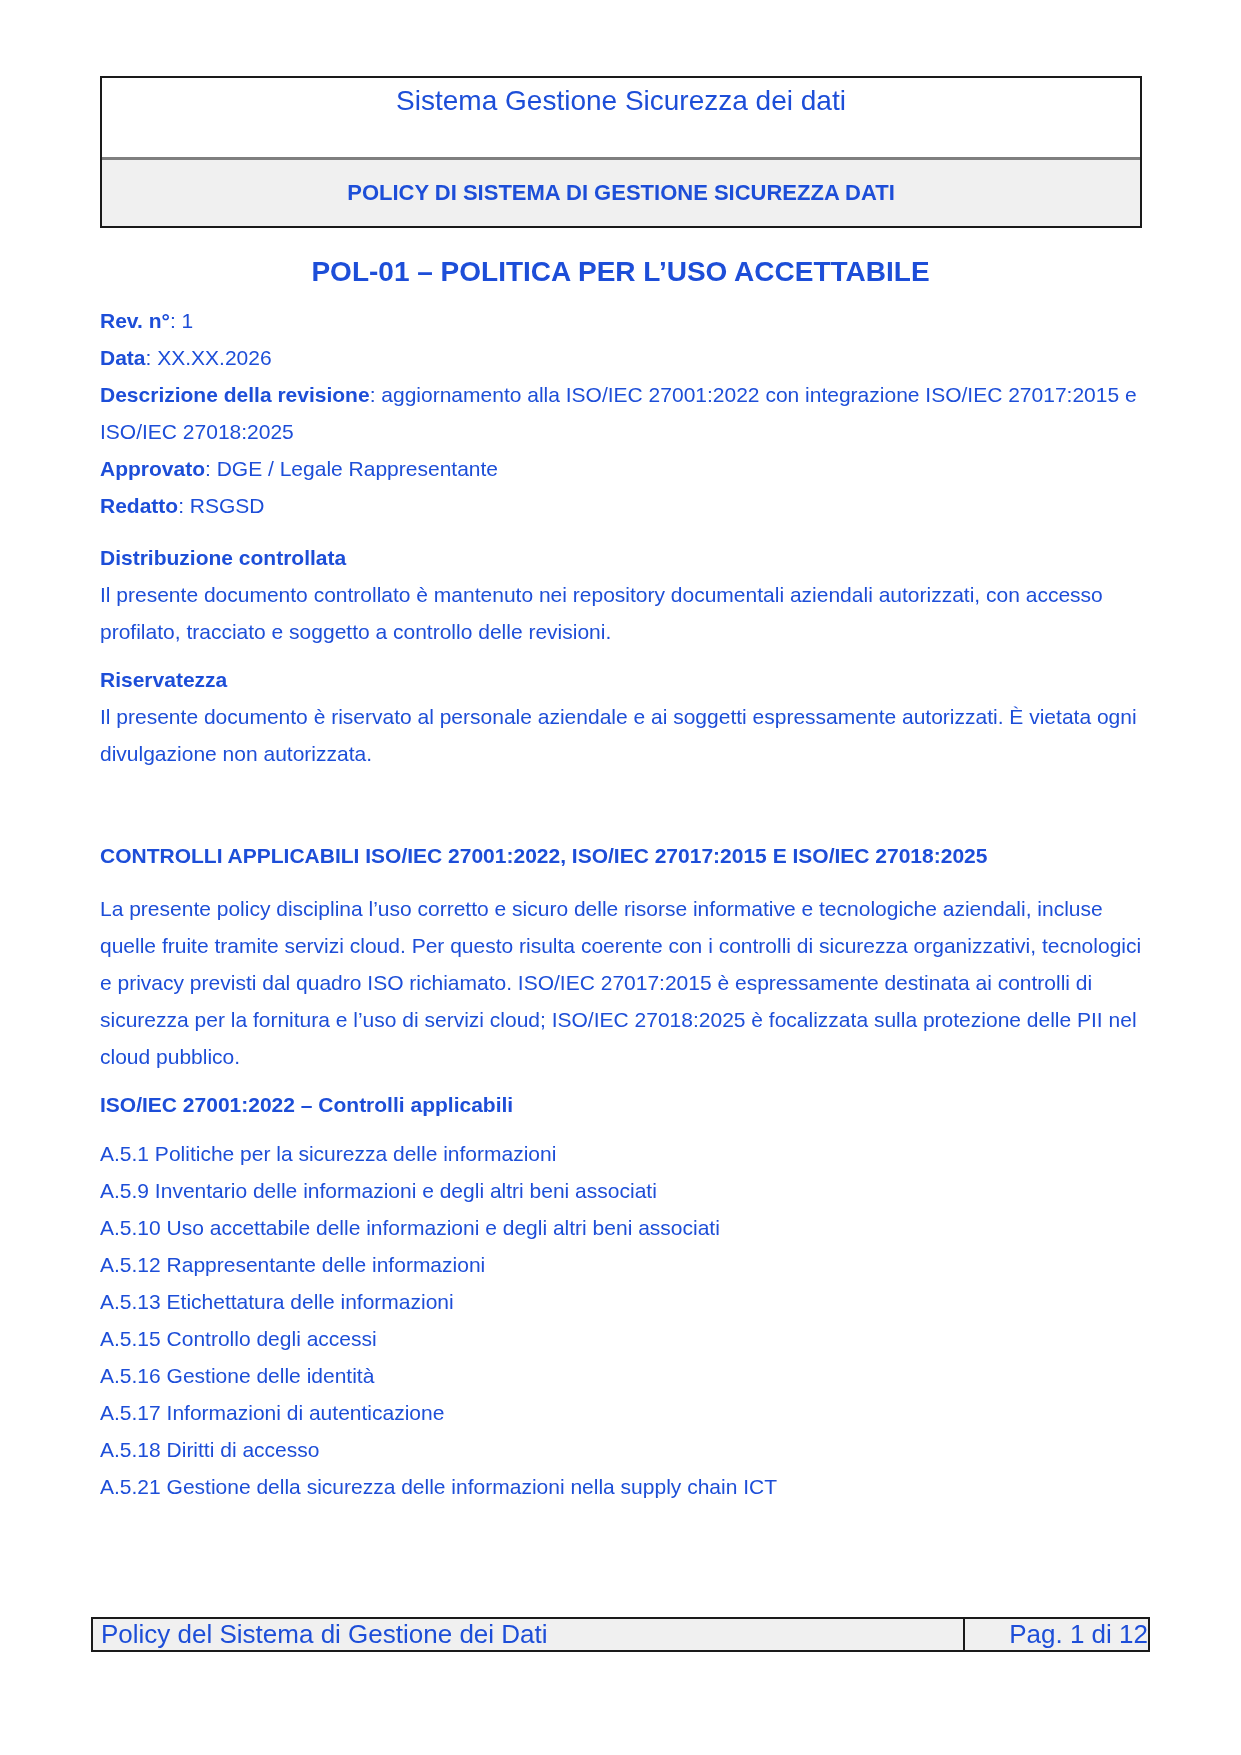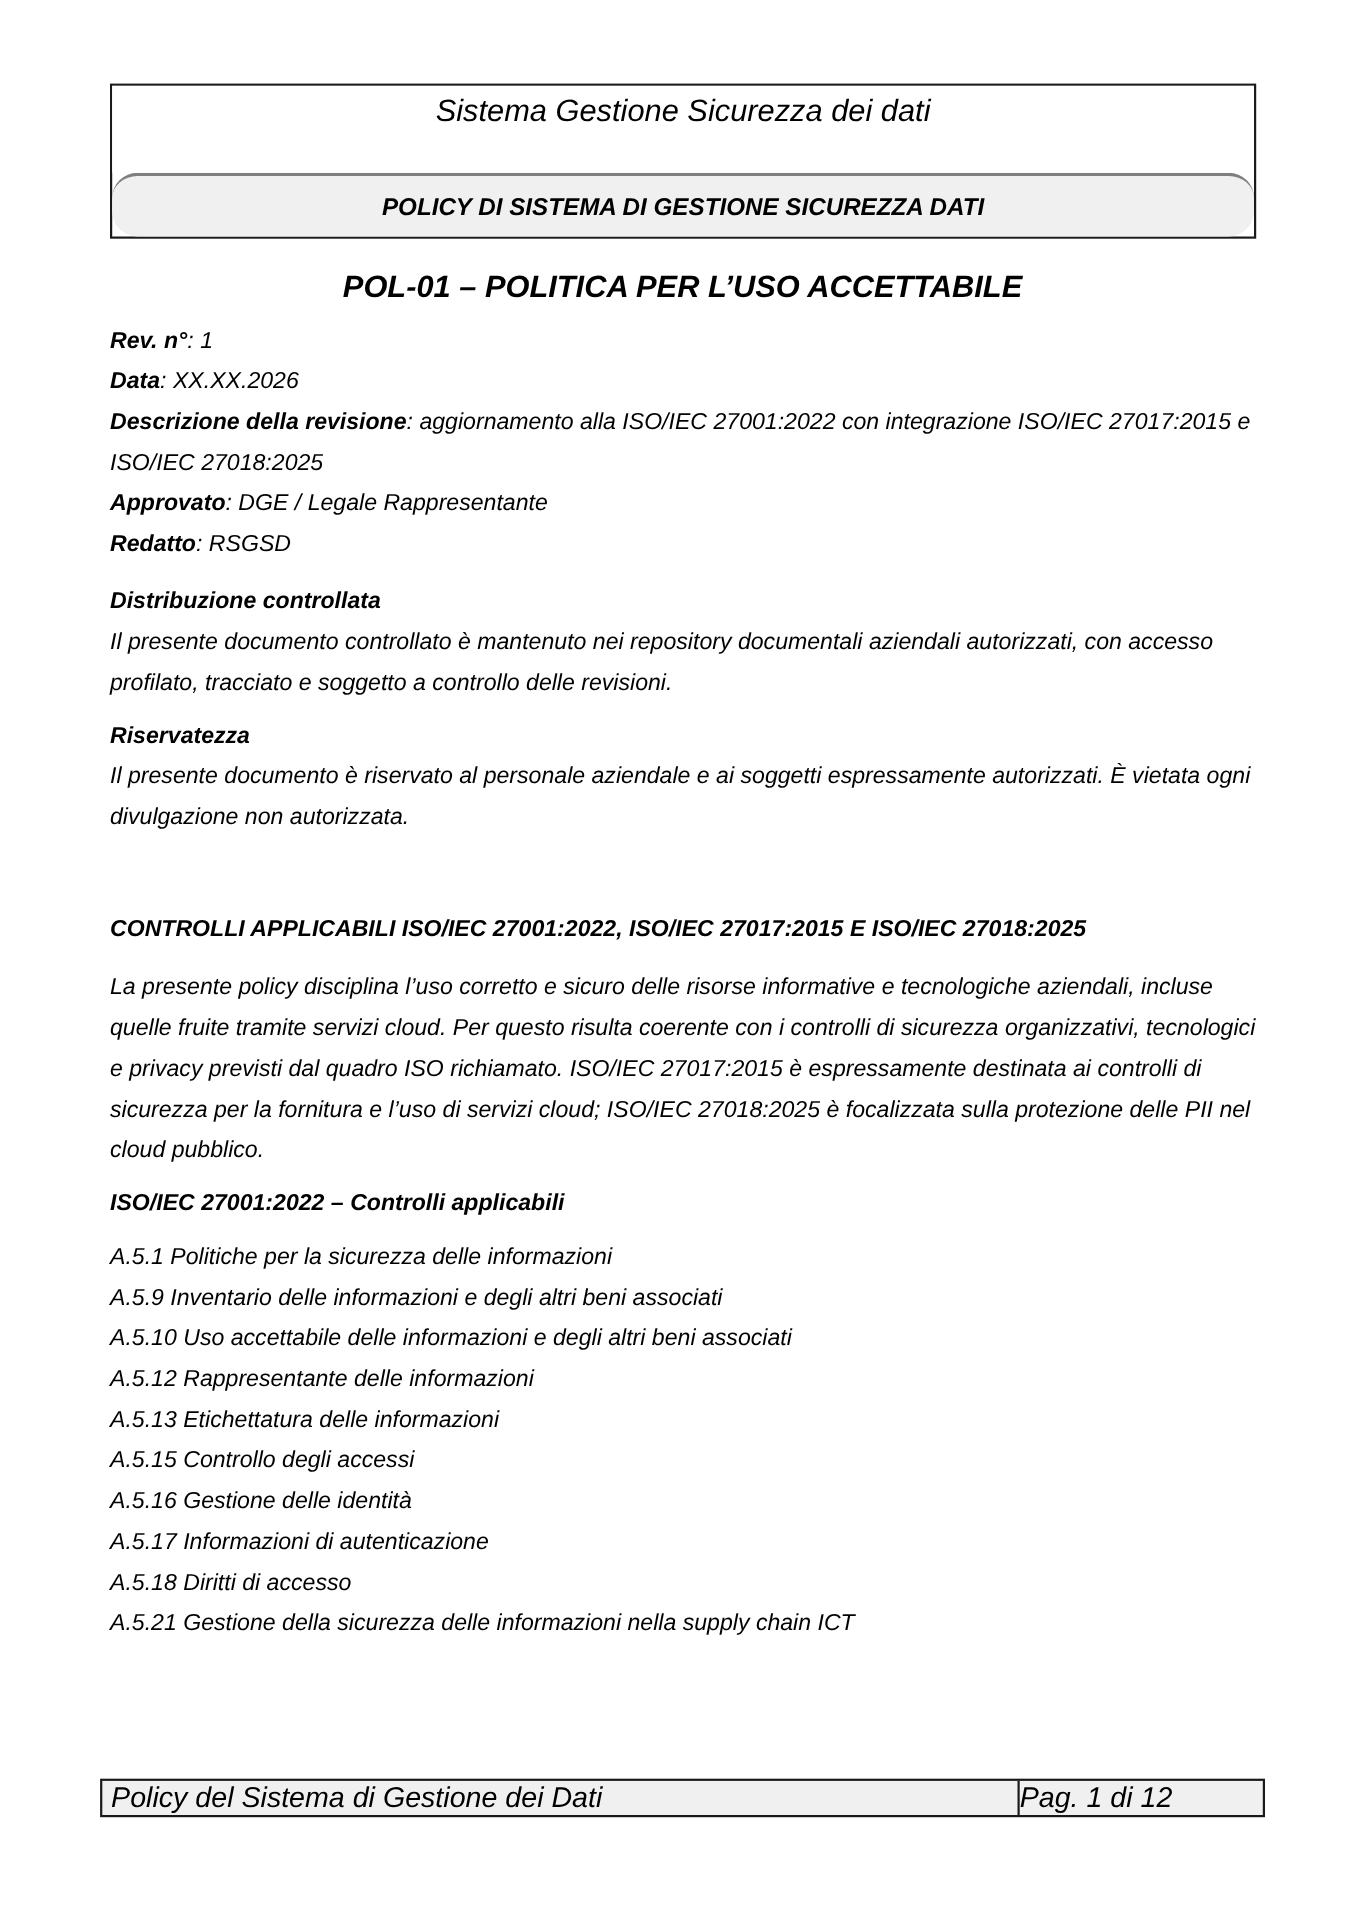--- a/index.html
+++ b/index.html
@@ -2,47 +2,45 @@
 <html><head>
 <meta charset="utf-8">
 <style>
   * { margin: 0; padding: 0; box-sizing: border-box; }
   html, body { background: #ffffff; }
   .page {
     position: relative;
     width: 1241px;
     height: 1755px;
     background: #ffffff;
-    color: #000000;
+    color: #1d4ed8;
     font-family: "Liberation Sans", sans-serif;
     overflow: hidden;
-    font-style: italic;
   }
   
   .header-box {
     margin: 76px 99px 0 100px;
     border: 2px solid #1a1a1a;
   }
   .header-title-row {
     height: 79px;
     background: #ffffff;
     text-align: center;
     padding-top: 7px;
     font-size: 28px;
   }
   .header-subtitle-row {
-    height: 58px;
+    height: 69px;
     background: #f0f0f0;
     border-top: 3px solid #7f7f7f;
     display: flex;
     align-items: center;
     justify-content: center;
     font-size: 22px;
     font-weight: bold;
-    border-radius: 23px;
   }
   .doc-title {
     margin-top: 29px;
     text-align: center;
     font-size: 28px;
     font-weight: bold;
     line-height: 30px;
   }
   .content {
     margin-left: 100px;
@@ -78,25 +76,25 @@
     display: flex;
     font-size: 26px;
   }
   .footer-left {
     flex: 1;
     display: flex;
     align-items: center;
     padding-left: 8px;
   }
   .footer-right {
-    width: 223px;
+    width: 185px;
     border-left: 2px solid #1a1a1a;
     display: flex;
     align-items: center;
-    justify-content: flex-start;
+    justify-content: flex-end;
   }
 </style>
 </head>
 <body>
 
 <div class="page">
 
   <div class="header-box">
     <div class="header-title-row">
       <span>Sistema Gestione Sicurezza dei dati</span>

